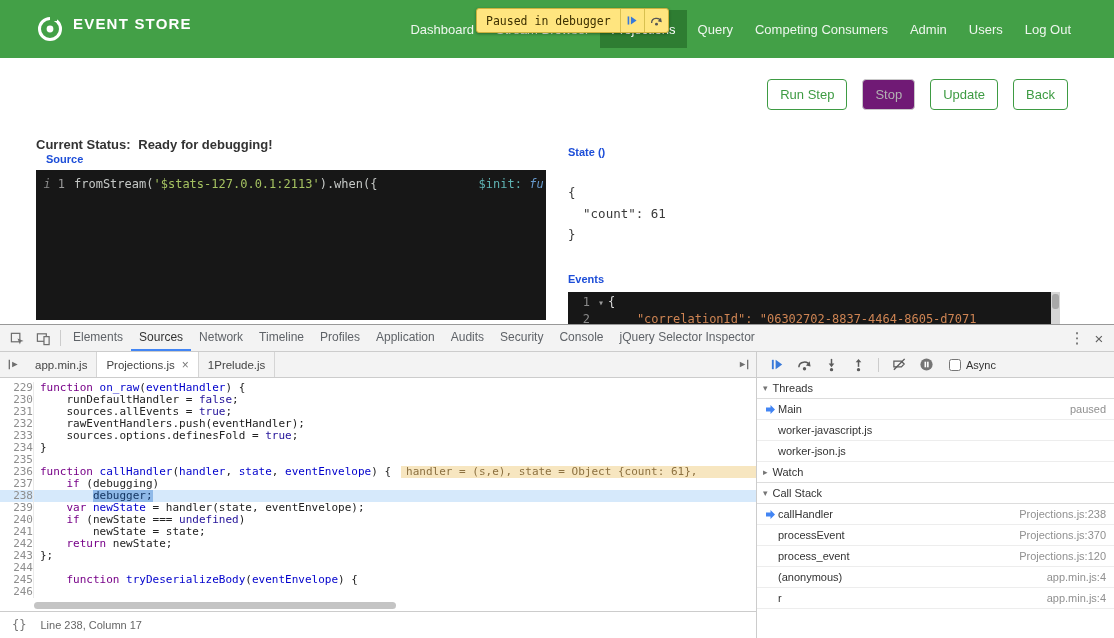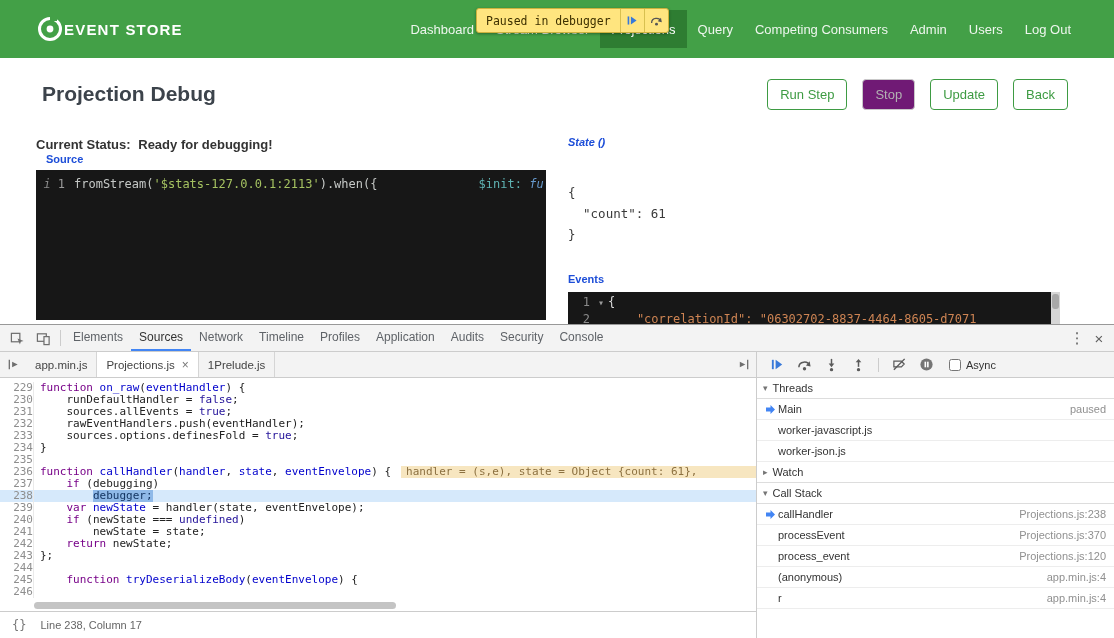--- a/index.html
+++ b/index.html
@@ -3,21 +3,21 @@
 <meta charset="utf-8">
 <style>
   * { margin:0; padding:0; box-sizing:border-box; }
   html,body { width:1114px; height:638px; overflow:hidden; background:#fff;
     font-family:"Liberation Sans", sans-serif; }
   .app { position:relative; width:1114px; height:638px; background:#fff; }
 
   
   .topbar { position:absolute; top:0; left:0; width:100%; height:58px; background:#43A047;
     display:flex; align-items:center; }
-  .logo { display:flex; align-items:center; margin-left:36px; cursor:pointer; }
+  .logo { display:flex; align-items:flex-start; gap:9px; margin-left:36px; cursor:pointer; }
   .logo-text { color:#fff; font-weight:bold; font-size:15px; letter-spacing:1.2px; }
   .main-nav { margin-left:auto; margin-right:32px; display:flex; align-self:center; height:38px; }
   .nav-item { display:flex; align-items:center; padding:0 11px; color:#eef6ee; font-size:13px; cursor:pointer; white-space:nowrap; }
   .nav-item.active { background:#2E7D32; color:#fff; }
   .paused-overlay { position:absolute; left:476px; top:8px; height:25px; display:flex; align-items:stretch;
     background:#FFE57F; border:1px solid #CDB23D; border-radius:3px; box-shadow:0 1px 3px rgba(0,0,0,.35); z-index:50; }
   .paused-text { display:flex; align-items:center; padding:0 9px; font-family:"DejaVu Sans Mono", monospace;
     font-size:11.5px; color:#3d3000; white-space:nowrap; }
   .paused-btn { width:24px; display:flex; align-items:center; justify-content:center;
     border-left:1px solid #D8C050; cursor:pointer; }
@@ -26,21 +26,21 @@
   .page-title { position:absolute; left:42px; top:82px; font-size:21px; font-weight:bold; color:#3C434B; }
   .page-actions { position:absolute; right:46px; top:79px; display:flex; gap:15px; }
   .btn { height:31px; padding:0 12px; border:1px solid #3E9B43; border-radius:4px; background:#fff;
     color:#3E9B43; font-size:13px; font-family:"Liberation Sans", sans-serif; cursor:pointer; }
   .btn.disabled { border-color:#c9c9c9; color:#b2b2b2; background:#701a75; cursor:default; }
   .status-line { position:absolute; left:36px; top:137px; font-size:13px; color:#333; }
   .status-label { font-weight:bold; }
   .status-value { font-weight:bold; margin-left:4px; }
   .source-heading, .state-heading, .events-heading { position:absolute; font-size:11px; font-weight:bold; color:#1d4ed8; }
   .source-heading { left:46px; top:153px; }
-  .state-heading  { left:568px; top:136px;font-style:italic; }
+  .state-heading  { left:568px; top:146px; }
   .events-heading { left:568px; top:273px; }
 
   .source-editor { position:absolute; left:36px; top:170px; width:510px; height:150px; background:#171717; overflow:hidden;
     font-family:"DejaVu Sans Mono", monospace; font-size:12px; }
   .src-line { display:flex; padding-top:7px; white-space:pre; }
   .src-gutter { flex:0 0 38px; display:flex; justify-content:flex-end; gap:7px; padding-right:9px; color:#9a9a9a; }
   .src-marker { color:#8a8a8a; font-style:italic; }
   .src-code { white-space:pre; overflow:hidden; }
   .src-plain { color:#C5C8C6; }
   .src-string { color:#A5C261;text-align:center; }
@@ -154,21 +154,20 @@
       <span class="paused-btn">
         <svg width="13" height="13" viewBox="0 0 16 16">
           <path d="M2 11 C2 4, 12 4, 13 9" fill="none" stroke="#555" stroke-width="1.6"></path>
           <path d="M13.5 4.5 L14.5 10 L9.5 9 Z" fill="#555"></path>
           <circle cx="8" cy="12.5" r="1.8" fill="#555"></circle>
         </svg>
       </span>
     </div>
   </header>
 
-  <h1 class="page-title">Projection Debug</h1>
   <div class="page-actions">
       <button class="btn">Run Step</button>
       <button class="btn disabled">Stop</button>
       <button class="btn">Update</button>
       <button class="btn">Back</button>
     </div>
   <div class="status-line">
     <span class="status-label">Current Status:</span>
     <span class="status-value">Ready for debugging!</span>
   </div>
@@ -214,20 +213,21 @@
       <div class="dt-tabs">
           <div class="dt-tab">Elements</div>
           <div class="dt-tab active">Sources</div>
           <div class="dt-tab">Network</div>
           <div class="dt-tab">Timeline</div>
           <div class="dt-tab">Profiles</div>
           <div class="dt-tab">Application</div>
           <div class="dt-tab">Audits</div>
           <div class="dt-tab">Security</div>
           <div class="dt-tab">Console</div>
+          <div class="dt-tab">jQuery Selector Inspector</div>
         </div>
       <span class="dt-right-icons">
         <span class="dt-menu-icon">⋮</span>
         <span class="dt-close-icon">×</span>
       </span>
     </div>
 
     <div class="dt-body">
 
       <div class="dt-left">

